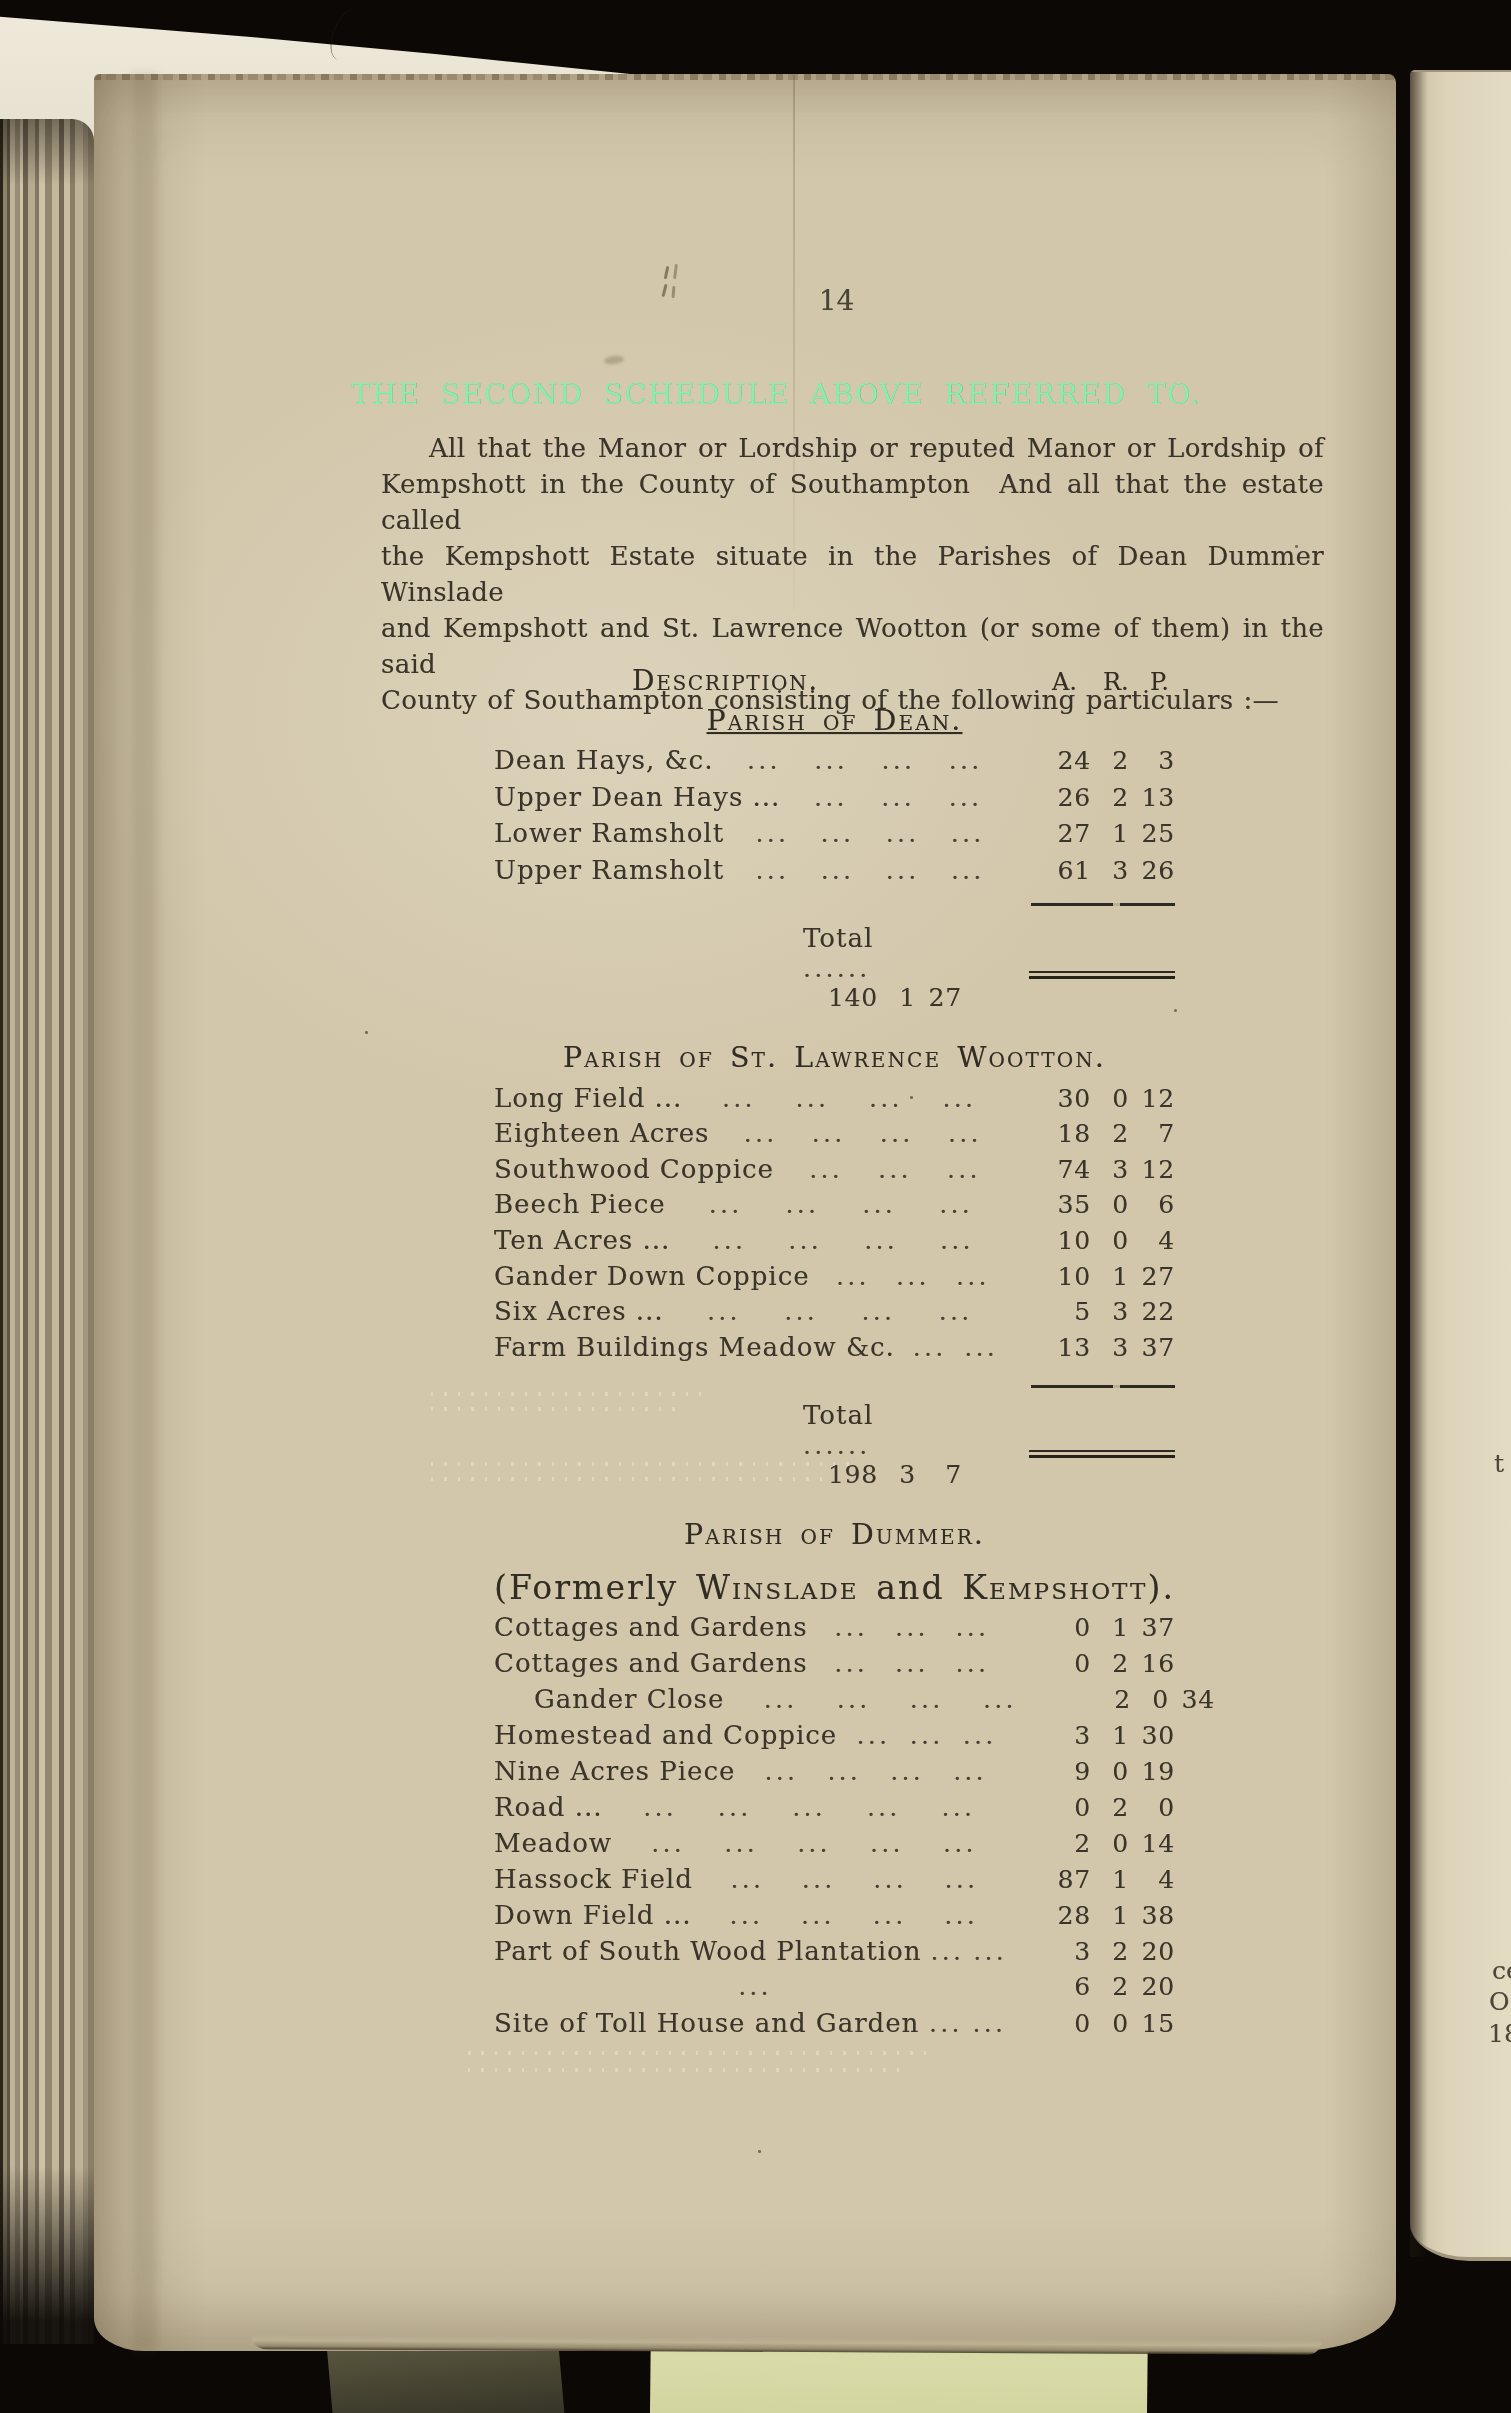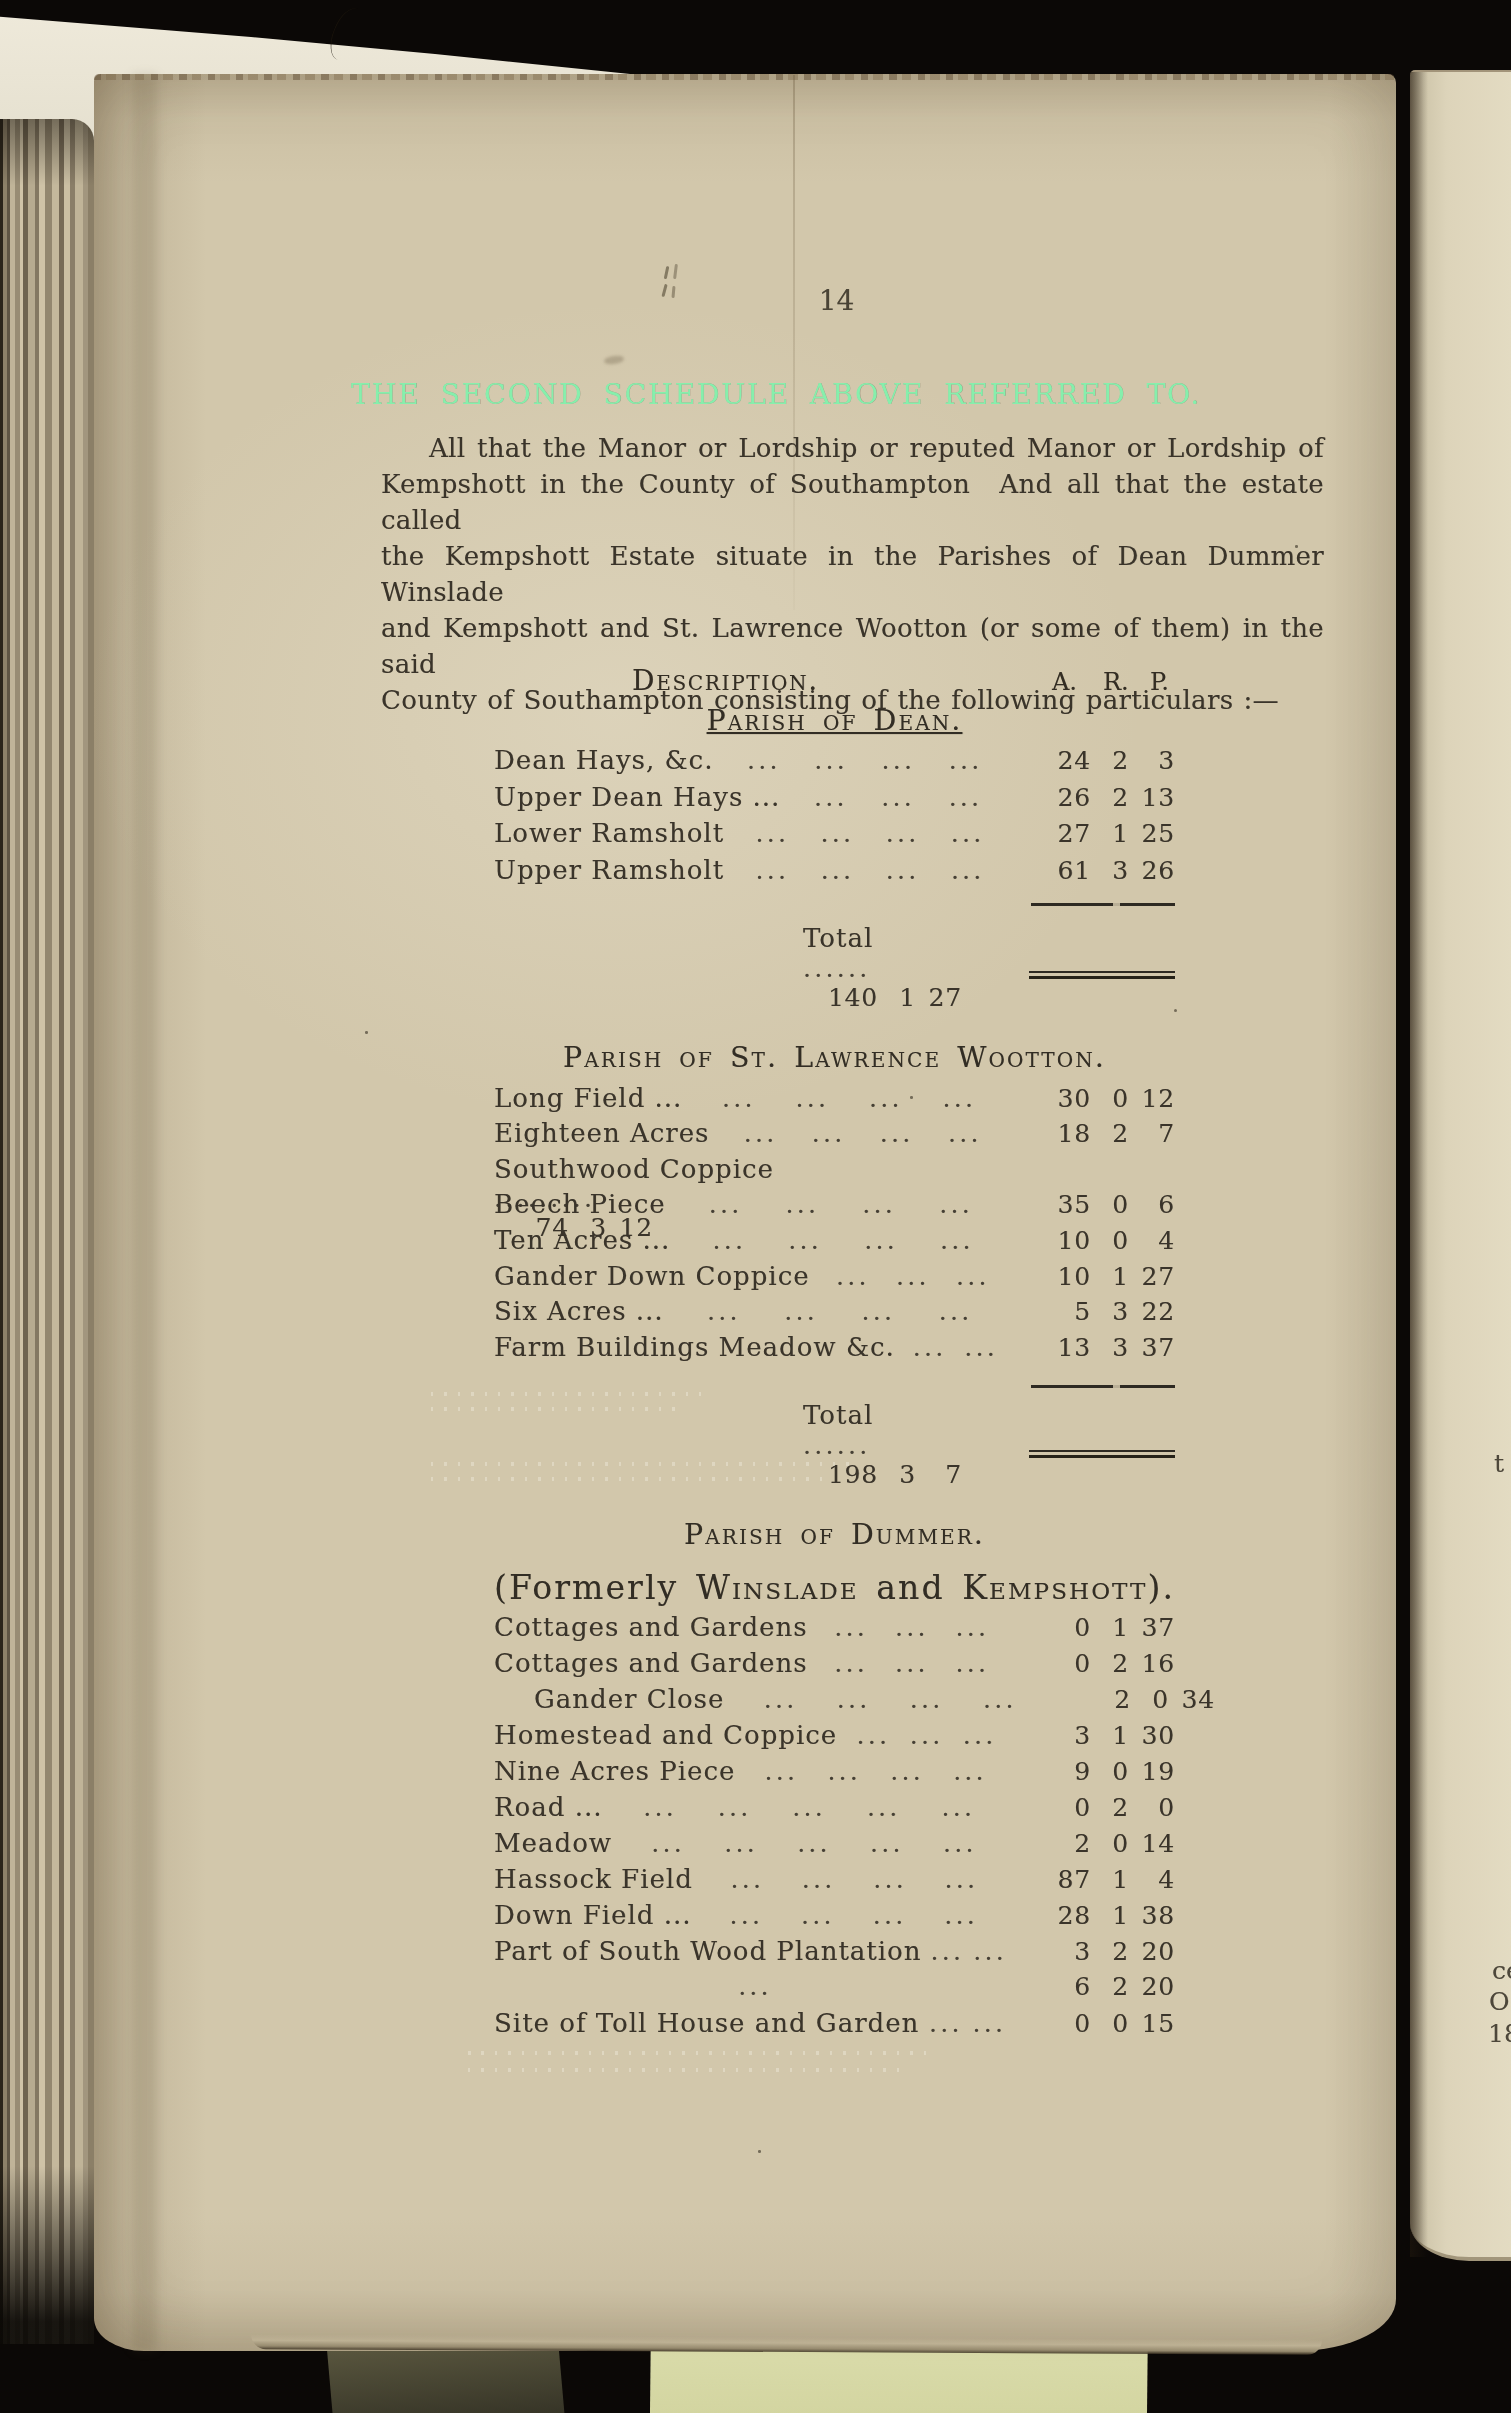--- a/index.html
+++ b/index.html
@@ -208,21 +208,21 @@
           <span class="dots ink">...</span>
           <span class="dots ink">...</span>
           <span class="dots ink">...</span>
         </div>
         <div class="nums ink">
           <span class="na">18</span>
           <span class="nr">2</span>
           <span class="np">7</span>
         </div>
       </div>
-      <div class="abs row" style="top: 1154px; flex-direction: column;">
+      <div class="abs row" style="top: 1154px;">
         <span class="name ink">Southwood Coppice</span>
         <div class="fill">
           <span class="dots ink">...</span>
           <span class="dots ink">...</span>
           <span class="dots ink">...</span>
         </div>
         <div class="nums ink">
           <span class="na">74</span>
           <span class="nr">3</span>
           <span class="np">12</span>

